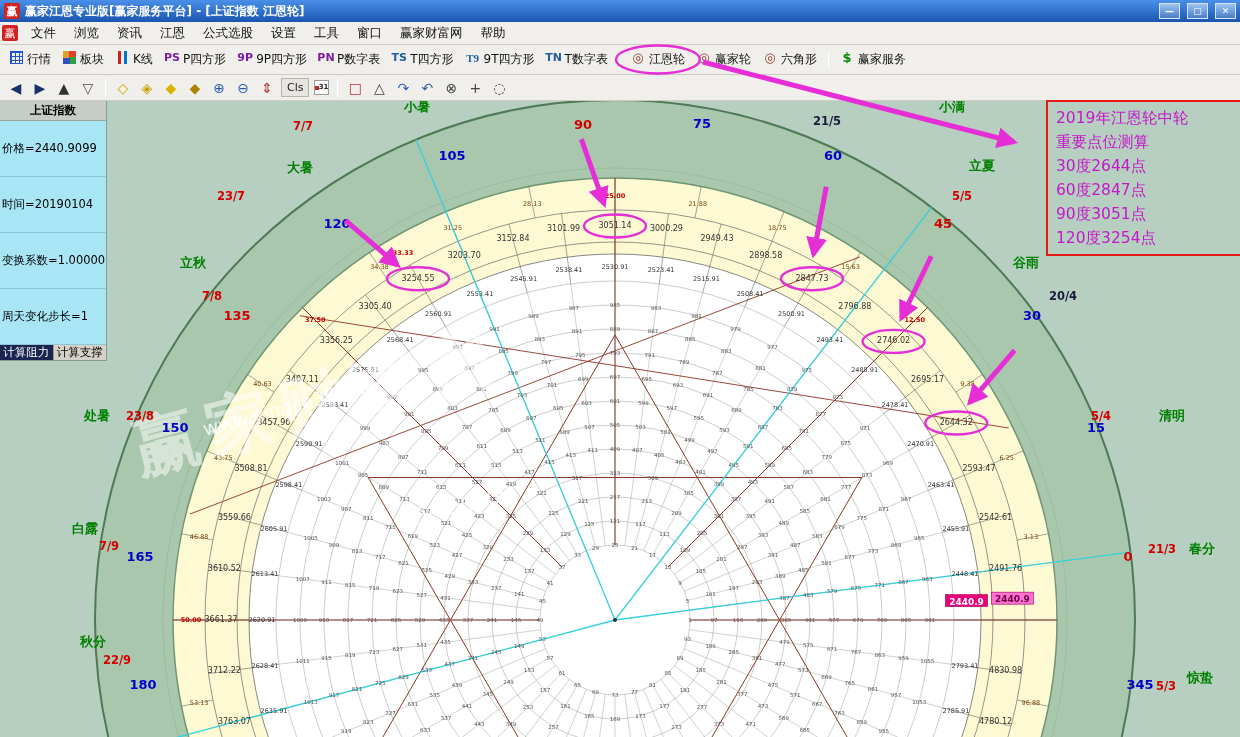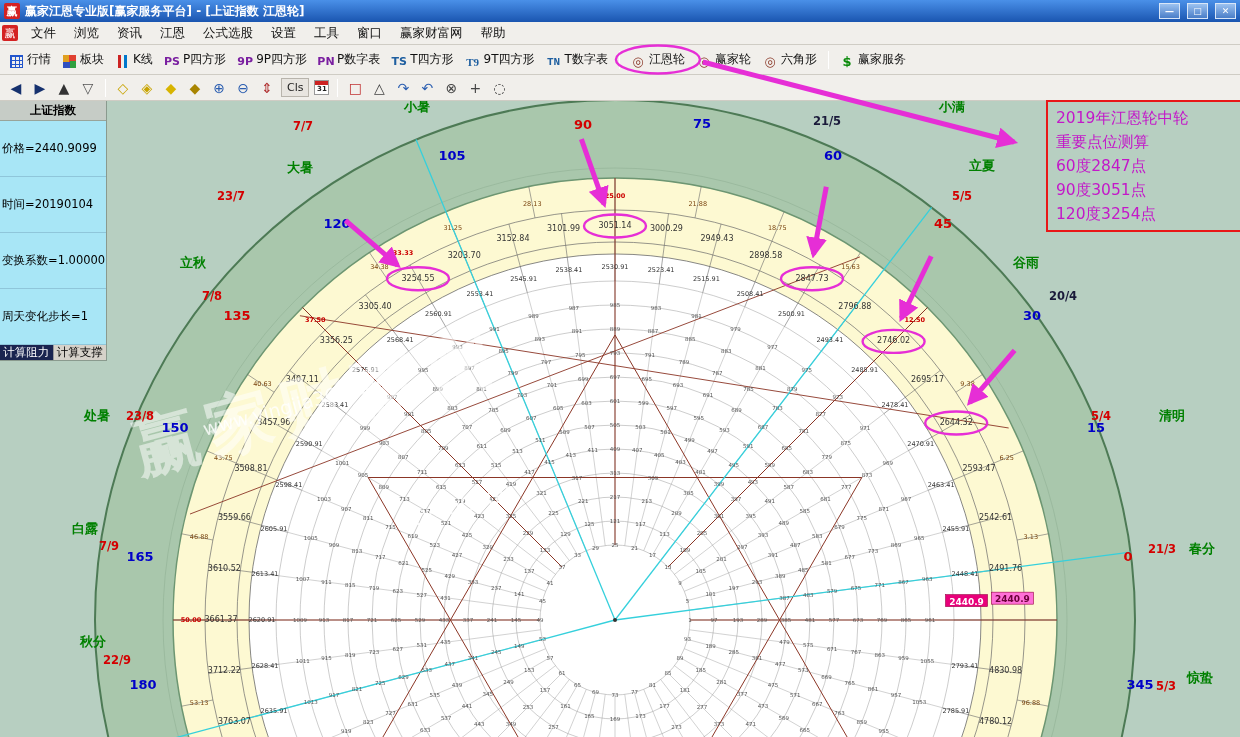--- a/index.html
+++ b/index.html
@@ -7,32 +7,32 @@
 #app{display:flex;flex-direction:column;width:1240px;height:737px}
 .titlebar{height:22px;flex:0 0 auto;background:linear-gradient(#4a90e8,#1a55b0);display:flex;align-items:center;color:#fff;font-size:12px;font-weight:bold;padding:0 4px;gap:5px}
 .app-icon{width:16px;height:16px;background:#d42222;color:#fff;font-size:11px;display:flex;align-items:center;justify-content:center;border-radius:2px;flex:0 0 auto}
 .tspacer{flex:1}
 .winbtn{width:21px;height:16px;background:linear-gradient(#9cc2f0,#4a7ec8);border:1px solid #d8e6f8;color:#fff;font-size:9px;display:flex;align-items:center;justify-content:center;margin-left:2px;cursor:default}
 .menubar{height:23px;flex:0 0 auto;display:flex;align-items:center;background:#f1efeb;border-bottom:1px solid #cfccc4;font-size:12.5px;color:#111;padding:0 2px}
 .menu-item{padding:2px 9px}
 .toolbar{flex:0 0 auto;display:flex;align-items:center;background:#f1efeb;border-bottom:1px solid #cfccc4;padding:0 4px}
 #toolbar1{height:30px}
 #toolbar2{height:26px}
-.tbtn{display:flex;align-items:flex-end;gap:4px;padding:3px 6px;font-size:12px;color:#111;white-space:nowrap}
+.tbtn{display:flex;align-items:flex-start;gap:4px;padding:3px 6px;font-size:12px;color:#111;white-space:nowrap}
 .tsep{width:1px;height:18px;background:#c6c2ba;border-right:1px solid #fff;margin:0 5px}
 .ic{width:14px;height:13px;display:inline-flex;align-items:center;justify-content:center;font-weight:bold;flex:0 0 auto}
 .ic-grid{width:13px;height:13px;border:1px solid #2255cc;background-image:linear-gradient(#2255cc 1px,transparent 1px),linear-gradient(90deg,#2255cc 1px,transparent 1px);background-size:4px 4px}
 .ic-blocks{width:13px;height:13px;background:conic-gradient(#e04030 0 25%,#30a040 0 50%,#3050c0 0 75%,#e0a020 0)}
 .ic-kline{width:13px;height:13px;background:linear-gradient(90deg,transparent 0 2px,#cc2222 2px 5px,transparent 5px 8px,#0077cc 8px 11px,transparent 11px)}
 .ic-badge{font-size:11px}
 .ic-target{font-size:13px;color:#8b3a2a}
 .ic-dollar{font-size:13px;color:#0a8a0a}
 .t2btn{width:22px;height:20px;display:flex;align-items:center;justify-content:center;font-size:14px;margin:0 1px}
 .cls-btn{font-size:11px;color:#222;padding:2px 5px;border:1px solid #b8b4ac;background:#e8e5e0;margin:0 2px}
-.cal{width:15px;height:15px;border:1px solid #999;background:#fff;display:flex;flex-direction:column;align-items:center;margin:0 3px}
+.cal{width:15px;height:15px;border:1px solid #999;background:#fff;display:flex;flex-direction:row;align-items:center;margin:0 3px}
 .cal i{display:block;width:100%;height:4px;background:#cc2222}
 .cal b{font-size:7px;line-height:9px;color:#222}
 .chart{position:relative;flex:1;background:#b7cfc1;overflow:hidden}
 #wheel{position:absolute;left:0;top:0}
 #wheel text{font-family:"DejaVu Sans","Liberation Sans",sans-serif}
 .info-panel{position:absolute;left:0;top:0;width:107px;font-size:11.5px;z-index:30;border-right:1px solid #8a9a8e;border-bottom:1px solid #8a9a8e;background:#dfe}
 .ip-title{background:#c6ccc6;color:#000;font-weight:bold;text-align:center;padding:2px 0;border-bottom:1px solid #98a49a}
 .ip-row{background:#a8e6f6;padding:20px 2px;border-bottom:1px solid #8fc6da;white-space:nowrap;color:#000}
 .ip-btns{display:flex}
 .ip-btn{flex:1;text-align:center;padding:0 0;font-size:11.5px}
@@ -96,21 +96,21 @@
       </div>
       <div class="tbtn">
         <span class="ic ic-badge" style="color: rgb(31, 95, 160);">TS</span>
         <span>T四方形</span>
       </div>
       <div class="tbtn">
         <span class="ic ic-badge" style="color: rgb(31, 95, 160); font-family: Liberation Serif, serif;">T9</span>
         <span>9T四方形</span>
       </div>
       <div class="tbtn">
-        <span class="ic ic-badge" style="color: rgb(31, 95, 160); font-family: Liberation Mono, monospace;">TN</span>
+        <span class="ic ic-badge" style="color: rgb(31, 95, 160);">TN</span>
         <span>T数字表</span>
       </div>
       <span class="tsep"></span>
       <div class="tbtn" id="gann-wheel-btn">
         <span class="ic ic-target">◎</span>
         <span>江恩轮</span>
       </div>
       <div class="tbtn">
         <span class="ic ic-target">◎</span>
         <span>赢家轮</span>
@@ -793,20 +793,21 @@
           <div class="ip-btn dark">计算阻力</div>
           <div class="ip-btn light">计算支撑</div>
         </div>
       </div>
   </div>
 </div>
 
 <div class="anno-box" id="annobox">
     <div class="anno-line">2019年江恩轮中轮</div>
     <div class="anno-line">重要点位测算</div>
+    <div class="anno-line">30度2644点</div>
     <div class="anno-line">60度2847点</div>
     <div class="anno-line">90度3051点</div>
     <div class="anno-line">120度3254点</div>
   </div>
 <svg id="overlay" width="1240" height="737">
     <defs>
       <marker id="ah2" viewBox="0 0 10 10" refX="8" refY="5" markerWidth="4.2" markerHeight="4.2" orient="auto-start-reverse">
         <path d="M0,0 L10,5 L0,10 z" fill="#e62ed6"></path>
       </marker>
     </defs>

